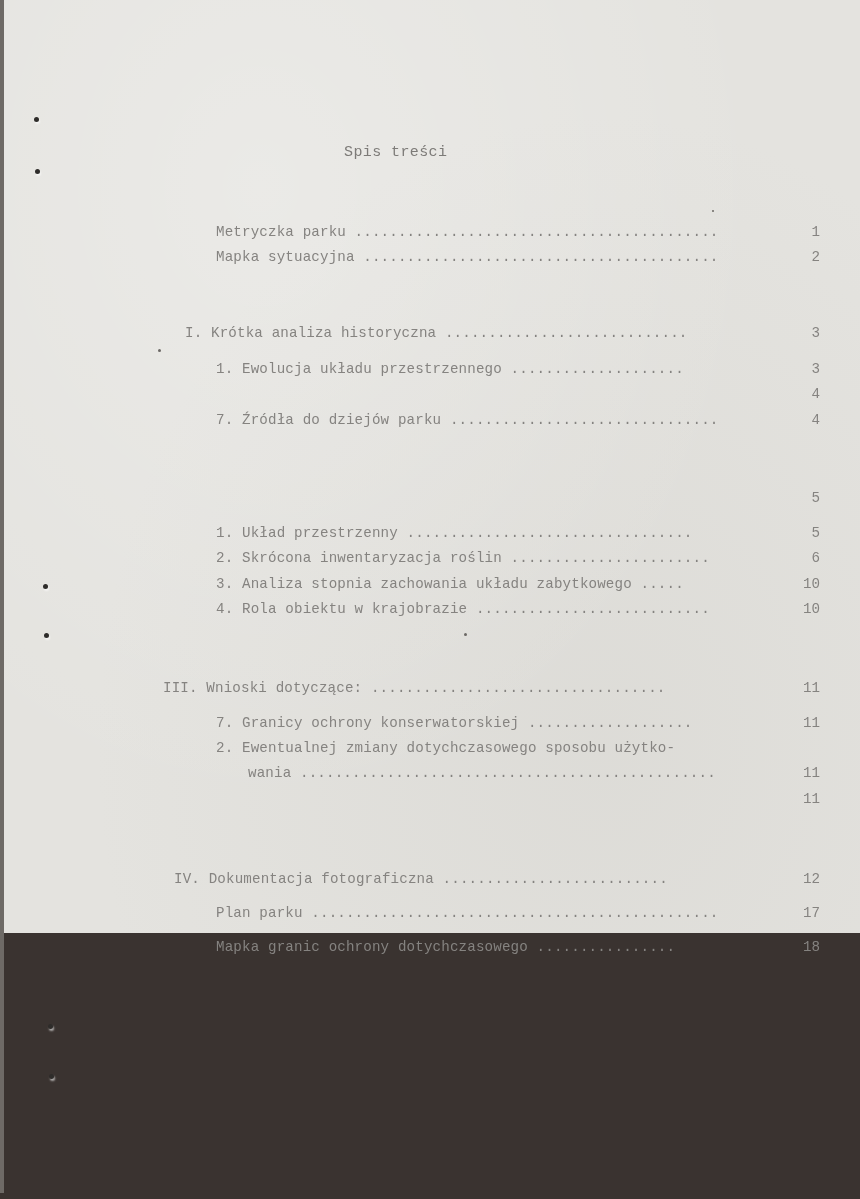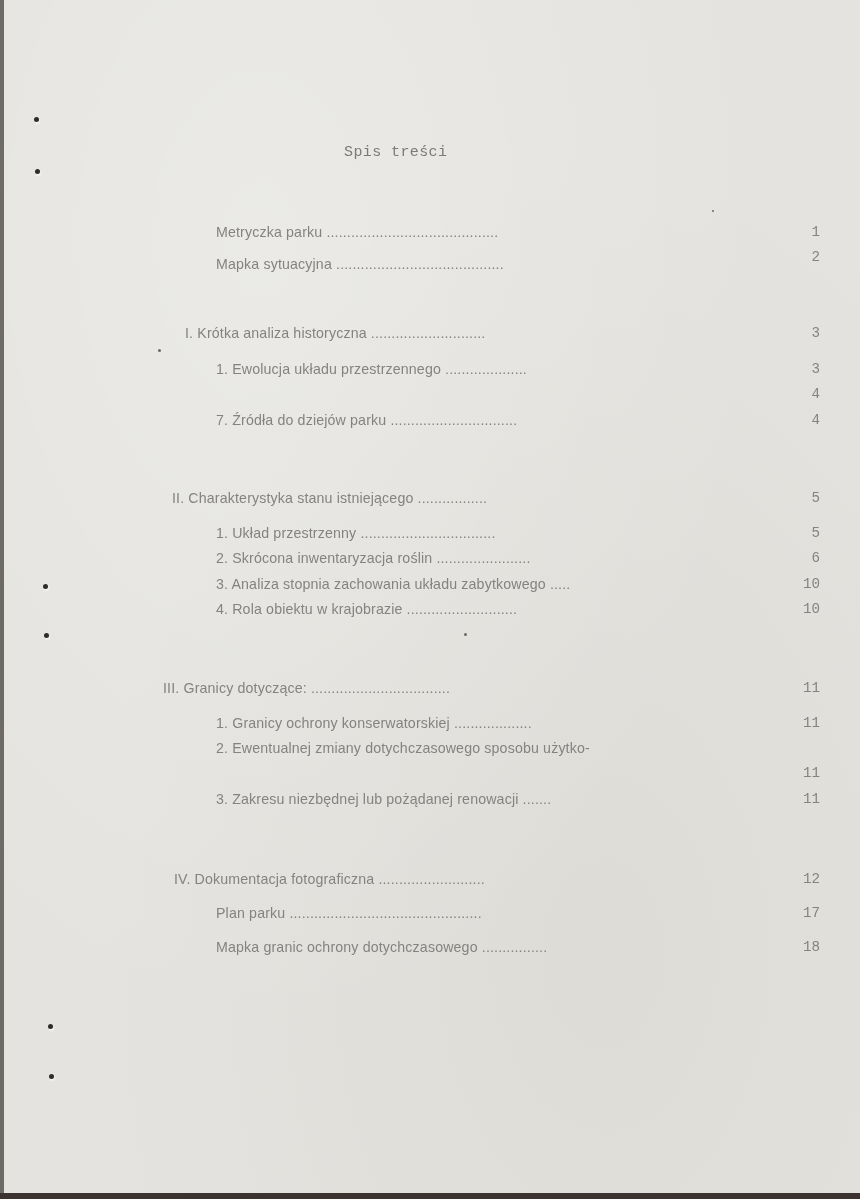--- a/index.html
+++ b/index.html
@@ -8,21 +8,21 @@
       width: 860px;
       height: 1199px;
       overflow: hidden;
       background: #3a3330;
     }
     .page {
       position: absolute;
       left: 4px;
       top: 0;
       width: 856px;
-      height: 1193px;
+      height: 933px;
       background: #e4e3df;
       background-image:
         radial-gradient(ellipse at 30% 20%, rgba(255,255,255,0.25), transparent 60%),
         radial-gradient(ellipse at 70% 80%, rgba(200,198,192,0.25), transparent 60%);
     }
     .left-edge {
       position: absolute;
       left: 0; top: 0;
       width: 4px; height: 1199px;
       background: #6e6a66;
@@ -44,21 +44,21 @@
       position: absolute;
       left: 340px;
       top: 144px;
       font-family: "Liberation Mono", "DejaVu Sans Mono", monospace;
       font-size: 15px;
       color: #7d7b78;
       letter-spacing: 0.4px;
     }
     .toc-line {
       position: absolute;
-      font-family: Liberation Sans, sans-serif;
+      font-family: Liberation Mono, monospace;
       font-size: 14.2px;
       color: #858380;
       white-space: pre;
       letter-spacing: 0.15px;
       display: flex;
       align-items: baseline;
     }
     .num {
       position: absolute;
       font-family: "Liberation Mono", "DejaVu Sans Mono", monospace;
@@ -88,49 +88,48 @@
   <div class="hole" style="left:45px;top:1074px"></div>
 
   <div class="speck" style="left:154px;top:349px"></div>
   <div class="speck" style="left:460px;top:633px"></div>
   <div class="speck" style="left:708px;top:210px;width:2px;height:2px"></div>
 
   <div class="title">Spis treści</div>
 
   <div class="toc-line" style="left:212px;top:224px">Metryczka parku ..........................................</div>
   <div class="num" style="left:786px;top:224px">1</div>
-  <div class="toc-line" style="left:212px;top:256px">Mapka sytuacyjna .........................................</div>
+  <div class="toc-line" style="left:212px;top:249px">Mapka sytuacyjna .........................................</div>
   <div class="num" style="left:786px;top:249px">2</div>
 
   <div class="toc-line" style="left:181px;top:325px">I. Krótka analiza historyczna ............................</div>
   <div class="num" style="left:786px;top:325px">3</div>
   <div class="toc-line" style="left:212px;top:361px">1. Ewolucja układu przestrzennego ....................</div>
   <div class="num" style="left:786px;top:361px">3</div>
   <div class="num" style="left:786px;top:386px">4</div>
   <div class="toc-line" style="left:212px;top:412px">7. Źródła do dziejów parku ...............................</div>
   <div class="num" style="left:786px;top:412px">4</div>
 
-  <div class="toc-line" style="left:168px;top:490px">II. Charakterystyka stanu istniejącego .................</div>
   <div class="num" style="left:786px;top:490px">5</div>
   <div class="toc-line" style="left:212px;top:525px">1. Układ przestrzenny .................................</div>
   <div class="num" style="left:786px;top:525px">5</div>
   <div class="toc-line" style="left:212px;top:550px">2. Skrócona inwentaryzacja roślin .......................</div>
   <div class="num" style="left:786px;top:550px">6</div>
   <div class="toc-line" style="left:212px;top:576px">3. Analiza stopnia zachowania układu zabytkowego .....</div>
   <div class="num" style="left:786px;top:576px">10</div>
   <div class="toc-line" style="left:212px;top:601px">4. Rola obiektu w krajobrazie ...........................</div>
   <div class="num" style="left:786px;top:601px">10</div>
 
-  <div class="toc-line" style="left:159px;top:680px">III. Granicy dotyczące: ..................................</div>
+  <div class="toc-line" style="left:159px;top:680px">III. Wnioski dotyczące: ..................................</div>
   <div class="num" style="left:786px;top:680px">11</div>
-  <div class="toc-line" style="left:212px;top:715px">1. Granicy ochrony konserwatorskiej ...................</div>
+  <div class="toc-line" style="left:212px;top:715px">7. Granicy ochrony konserwatorskiej ...................</div>
   <div class="num" style="left:786px;top:715px">11</div>
   <div class="toc-line" style="left:212px;top:740px">2. Ewentualnej zmiany dotychczasowego sposobu użytko-</div>
+  <div class="toc-line" style="left:244px;top:765px">wania ................................................</div>
   <div class="num" style="left:786px;top:765px">11</div>
-  <div class="toc-line" style="left:212px;top:791px">3. Zakresu niezbędnej lub pożądanej renowacji .......</div>
   <div class="num" style="left:786px;top:791px">11</div>
 
   <div class="toc-line" style="left:170px;top:871px">IV. Dokumentacja fotograficzna ..........................</div>
   <div class="num" style="left:786px;top:871px">12</div>
   <div class="toc-line" style="left:212px;top:905px">Plan parku ...............................................</div>
   <div class="num" style="left:786px;top:905px">17</div>
   <div class="toc-line" style="left:212px;top:939px">Mapka granic ochrony dotychczasowego ................</div>
   <div class="num" style="left:786px;top:939px">18</div>
 
 </div>

